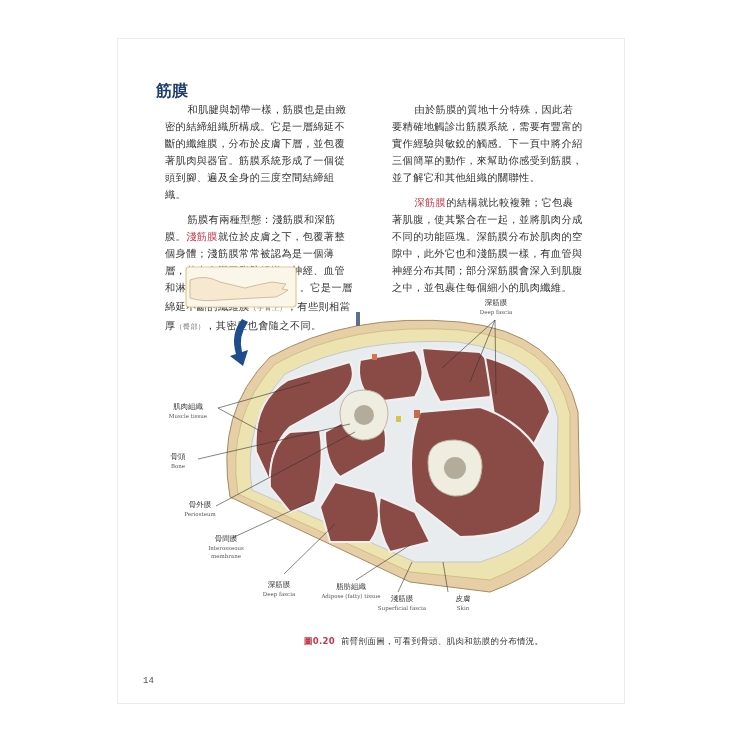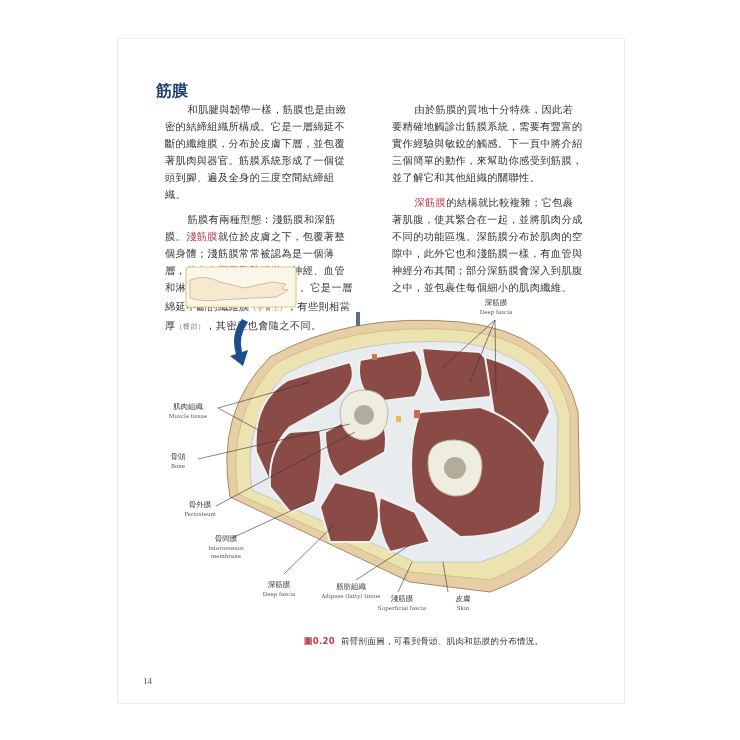--- a/index.html
+++ b/index.html
@@ -14,21 +14,21 @@
     .col1 { left: 157px; top: 93px; width: 205px; }
     .col2 { left: 384px; top: 93px; width: 207px; }
     .red { color: #c0384a; }
     .small { font-size: 7px; color: #777; }
     .figure { position: absolute; left: 160px; top: 262px; width: 440px; height: 372px; }
     .lbl { position: absolute; text-align: center; font-family: "DejaVu Serif", serif; }
     .lbl .zh { display: block; font-size: 7.5px; color: #333; }
     .lbl .en { display: block; font-size: 5.5px; color: #555; line-height: 8px; }
     .caption { position: absolute; left: 304px; top: 636px; font-size: 8.5px; color: #333; letter-spacing: 0.3px; }
     .caption .num { color: #c0384a; font-weight: bold; margin-right: 6px; }
-    .pagenum { position: absolute; left: 143px; top: 676px; font-size: 9px; color: #555; font-family: Liberation Serif, serif; }
+    .pagenum { position: absolute; left: 143px; top: 676px; font-size: 9px; color: #555; font-family: Liberation Mono, monospace; }
   </style>
 </head>
 <body>
 
 <div class="page"></div>
 
 <div class="title">筋膜</div>
 
 <div class="col col1">
   <p>和肌腱與韌帶一樣，筋膜也是由緻密的結締組織所構成。它是一層綿延不斷的纖維膜，分布於皮膚下層，並包覆著肌肉與器官。筋膜系統形成了一個從頭到腳、遍及全身的三度空間結締組織。</p>

